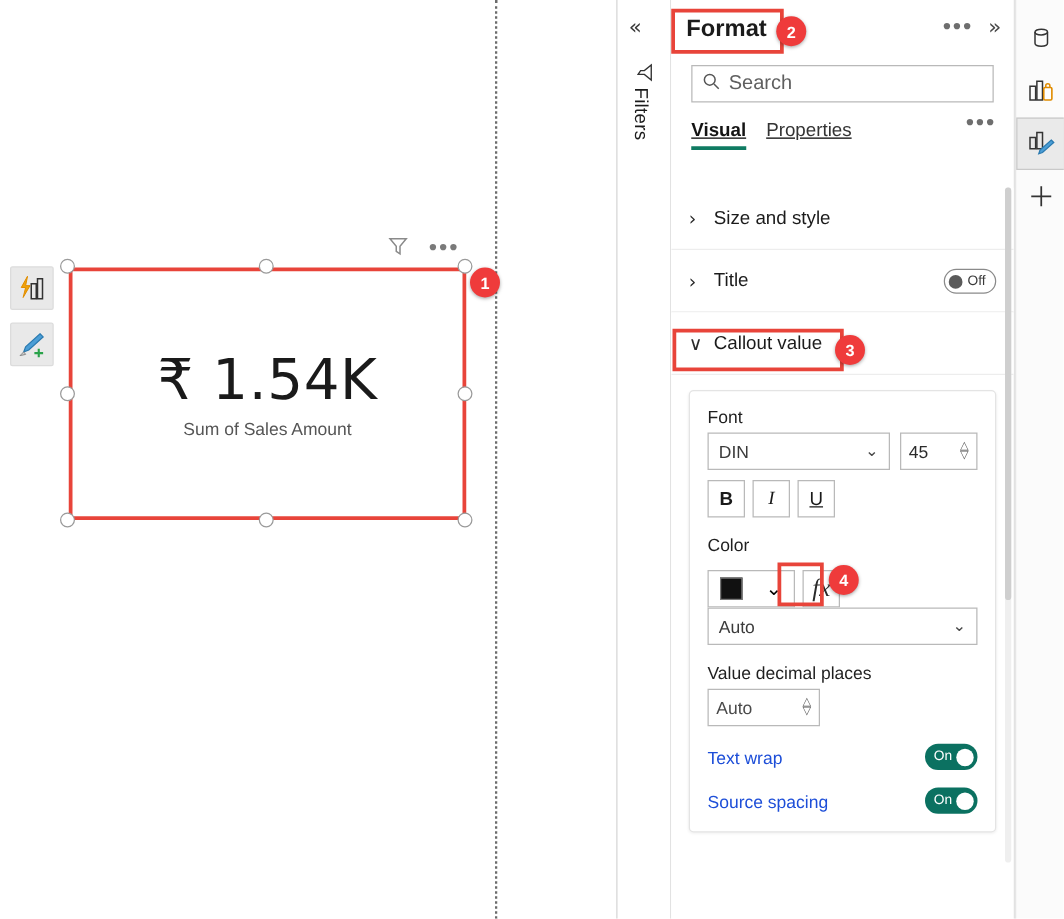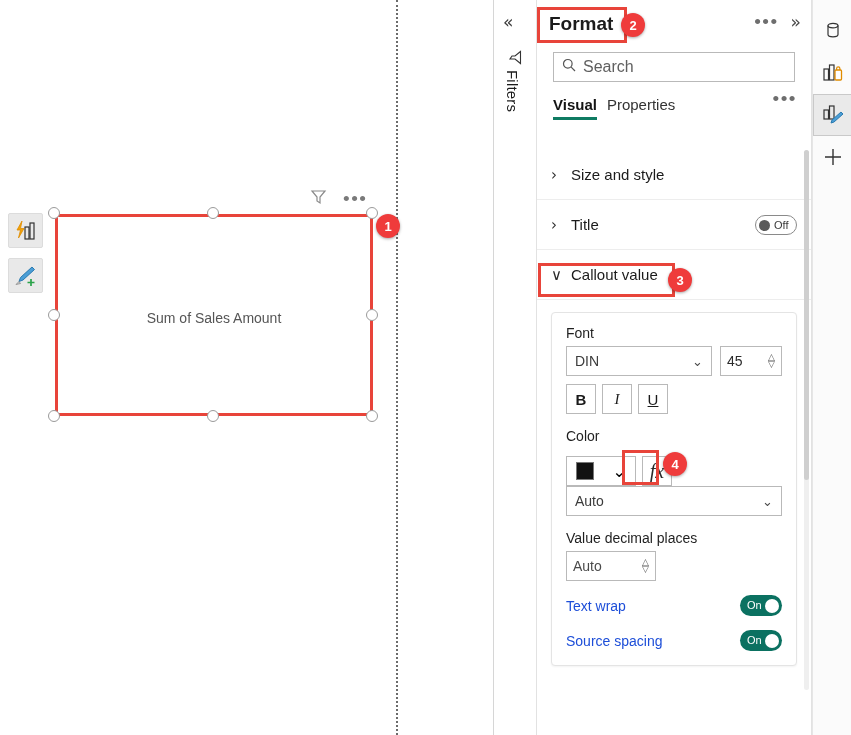--- a/index.html
+++ b/index.html
@@ -152,21 +152,21 @@
   }
   .search-input {
     border: none; outline: none; flex: 1;
     font-size: 16px; color: #3a3a3a;
     font-family: "Liberation Sans", sans-serif; background: transparent;
   }
   .search-input::placeholder { color: #5f5f5f; }
 
   .tabs-row {
     display: flex; align-items: center; padding: 14px 16px 0 16px;
-    position: relative; gap: 10px;
+    position: relative; gap: 16px; text-decoration: underline;
   }
   .tab {
     font-size: 15px; color: #333; padding-bottom: 7px;
     cursor: pointer; position: relative;
   }
   .tab.active { color: #141414; font-weight: bold; }
   .tab.active::after {
     content: ""; position: absolute; left: 0; right: 0; bottom: 0;
     height: 3px; background: #0f7b62;
   }
@@ -341,20 +341,21 @@
       <span class="hdr-ico">
         <svg width="17" height="17" viewBox="0 0 17 17">
           <path d="M2 3 H15 L10 9 V15 L7 13 V9 Z" fill="none" stroke="#8a8a8a" stroke-width="1.2"></path>
         </svg>
       </span>
       <span class="dots-ico">•••</span>
     </div>
 
     <div class="card-visual">
       <div class="card-inner">
+        <div class="callout-value">₹ 1.54K</div>
         <div class="callout-label">Sum of Sales Amount</div>
       </div>
     </div>
 
     <div class="handle h-tl"></div>
     <div class="handle h-tc"></div>
     <div class="handle h-tr"></div>
     <div class="handle h-ml"></div>
     <div class="handle h-mr"></div>
     <div class="handle h-bl"></div>

